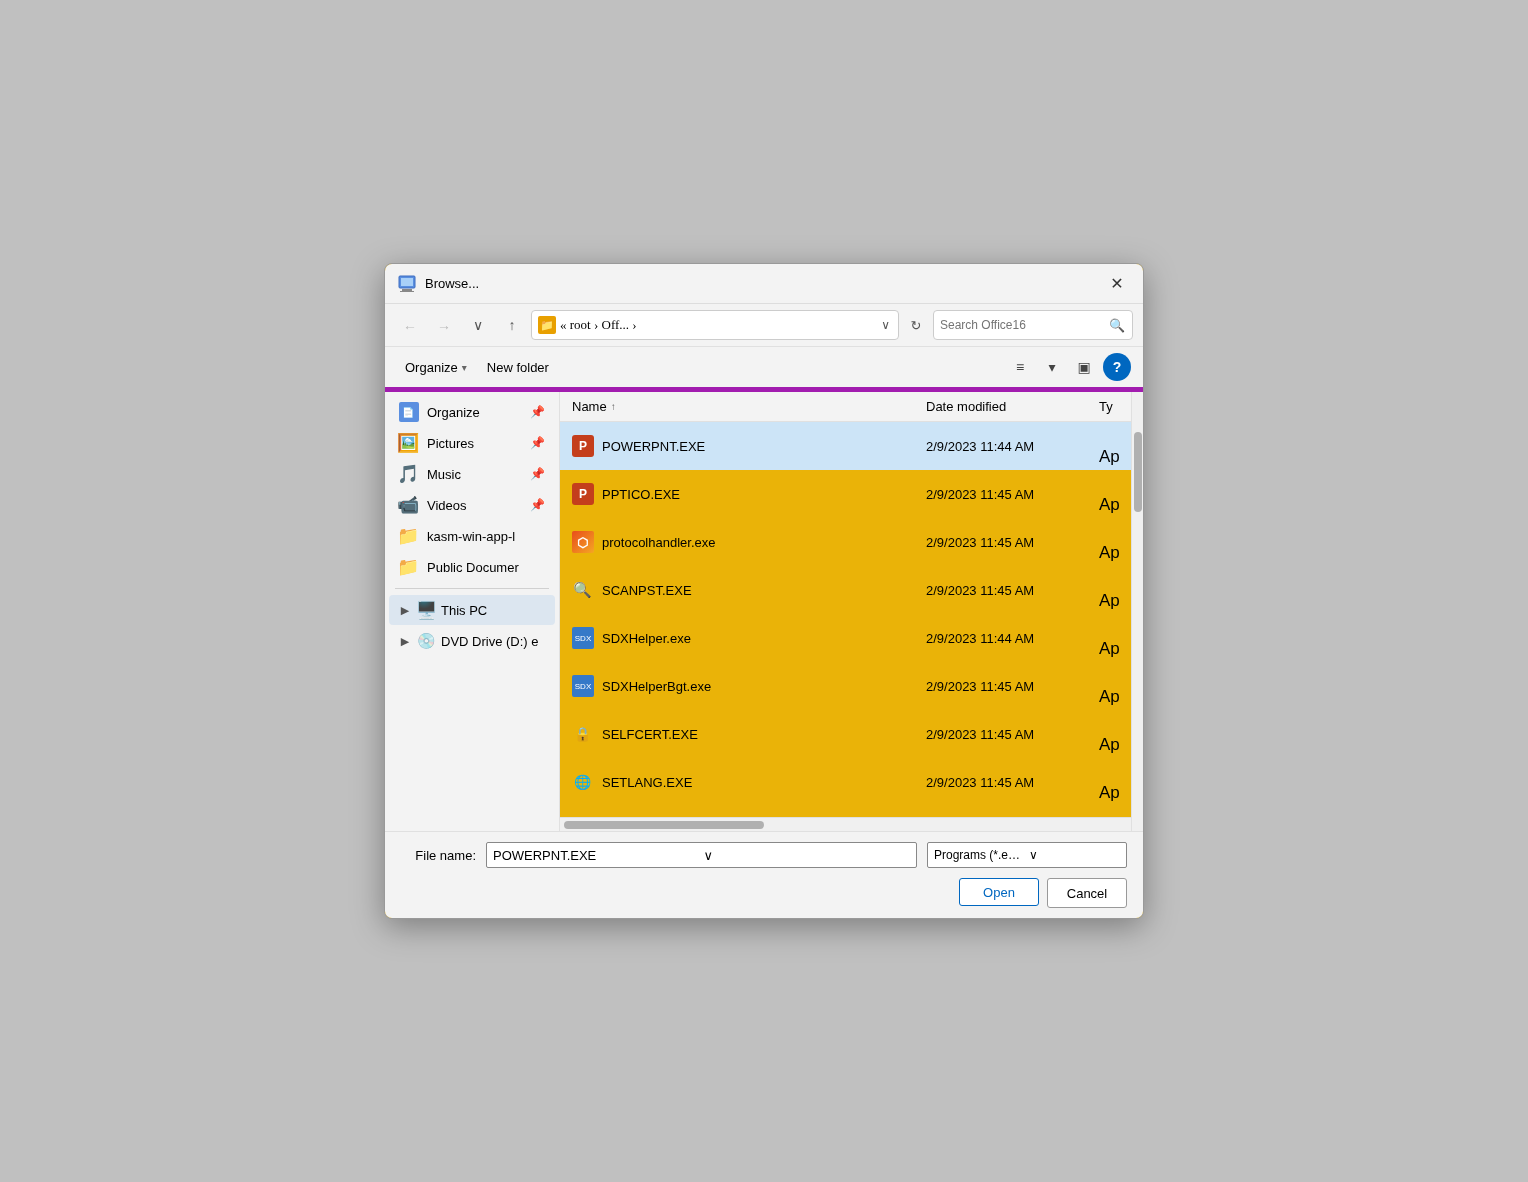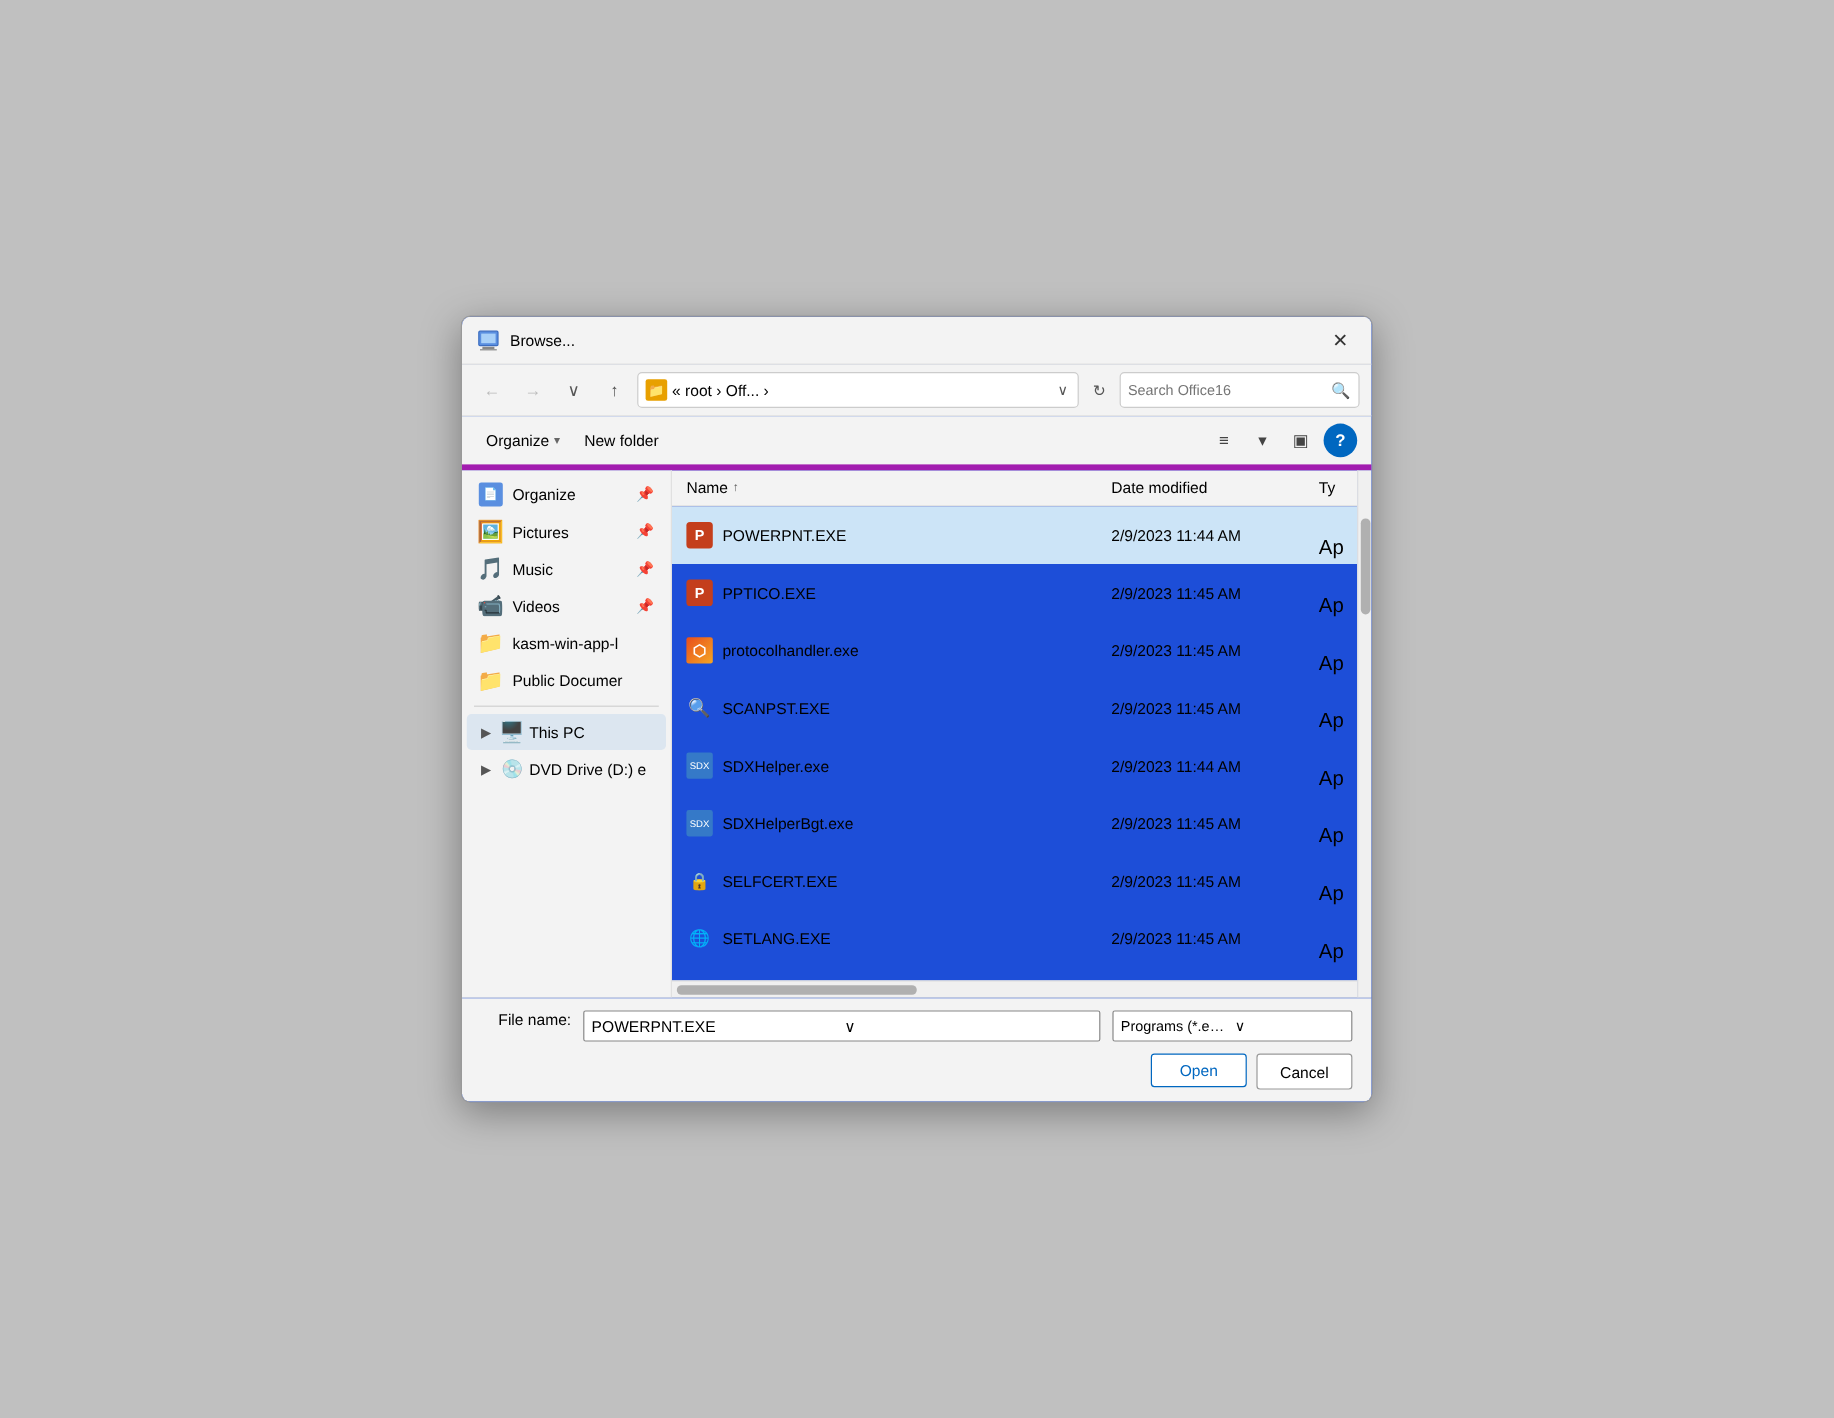--- a/index.html
+++ b/index.html
@@ -7,21 +7,21 @@
       background: #c0c0c0;
       display: flex;
       justify-content: center;
       align-items: center;
       min-height: 100vh;
       font-family: 'Segoe UI', Arial, sans-serif;
       font-size: 13px;
     }
     .dialog {
       width: 760px;
-      background: #1d4ed8;
+      background: #eab308;
       border: 1px solid #999;
       border-radius: 8px;
       box-shadow: 0 8px 32px rgba(0,0,0,0.35);
       overflow: hidden;
     }
     
     .title-bar {
       background: #f3f3f3;
       border-bottom: 1px solid #ddd;
       display: flex;
@@ -89,20 +89,21 @@
       display: flex; align-items: center; justify-content: center;
       font-size: 10px; color: #fff;
     }
     .address-bar-text {
       flex: 1;
       font-size: 13px;
       color: #000;
       white-space: nowrap;
       overflow: hidden;
       text-overflow: ellipsis;
+      font-family: Liberation Serif, serif;
     }
     .address-bar-dropdown {
       border: none; background: transparent; cursor: pointer;
       color: #555; font-size: 12px;
       padding: 2px;
     }
     .address-bar-refresh {
       width: 26px; height: 26px;
       border: none; background: transparent; cursor: pointer;
       border-radius: 3px;
@@ -346,21 +347,21 @@
       border-radius: 4px;
     }
 
     
     .footer {
       background: #f3f3f3;
       padding: 10px 16px;
     }
     .footer-row {
       display: flex;
-      align-items: flex-start;
+      align-items: center;
       gap: 10px;
       margin-bottom: 10px;
     }
     .footer-label {
       font-size: 13px;
       color: #000;
       width: 75px;
       text-align: right;
     }
     .footer-input {

